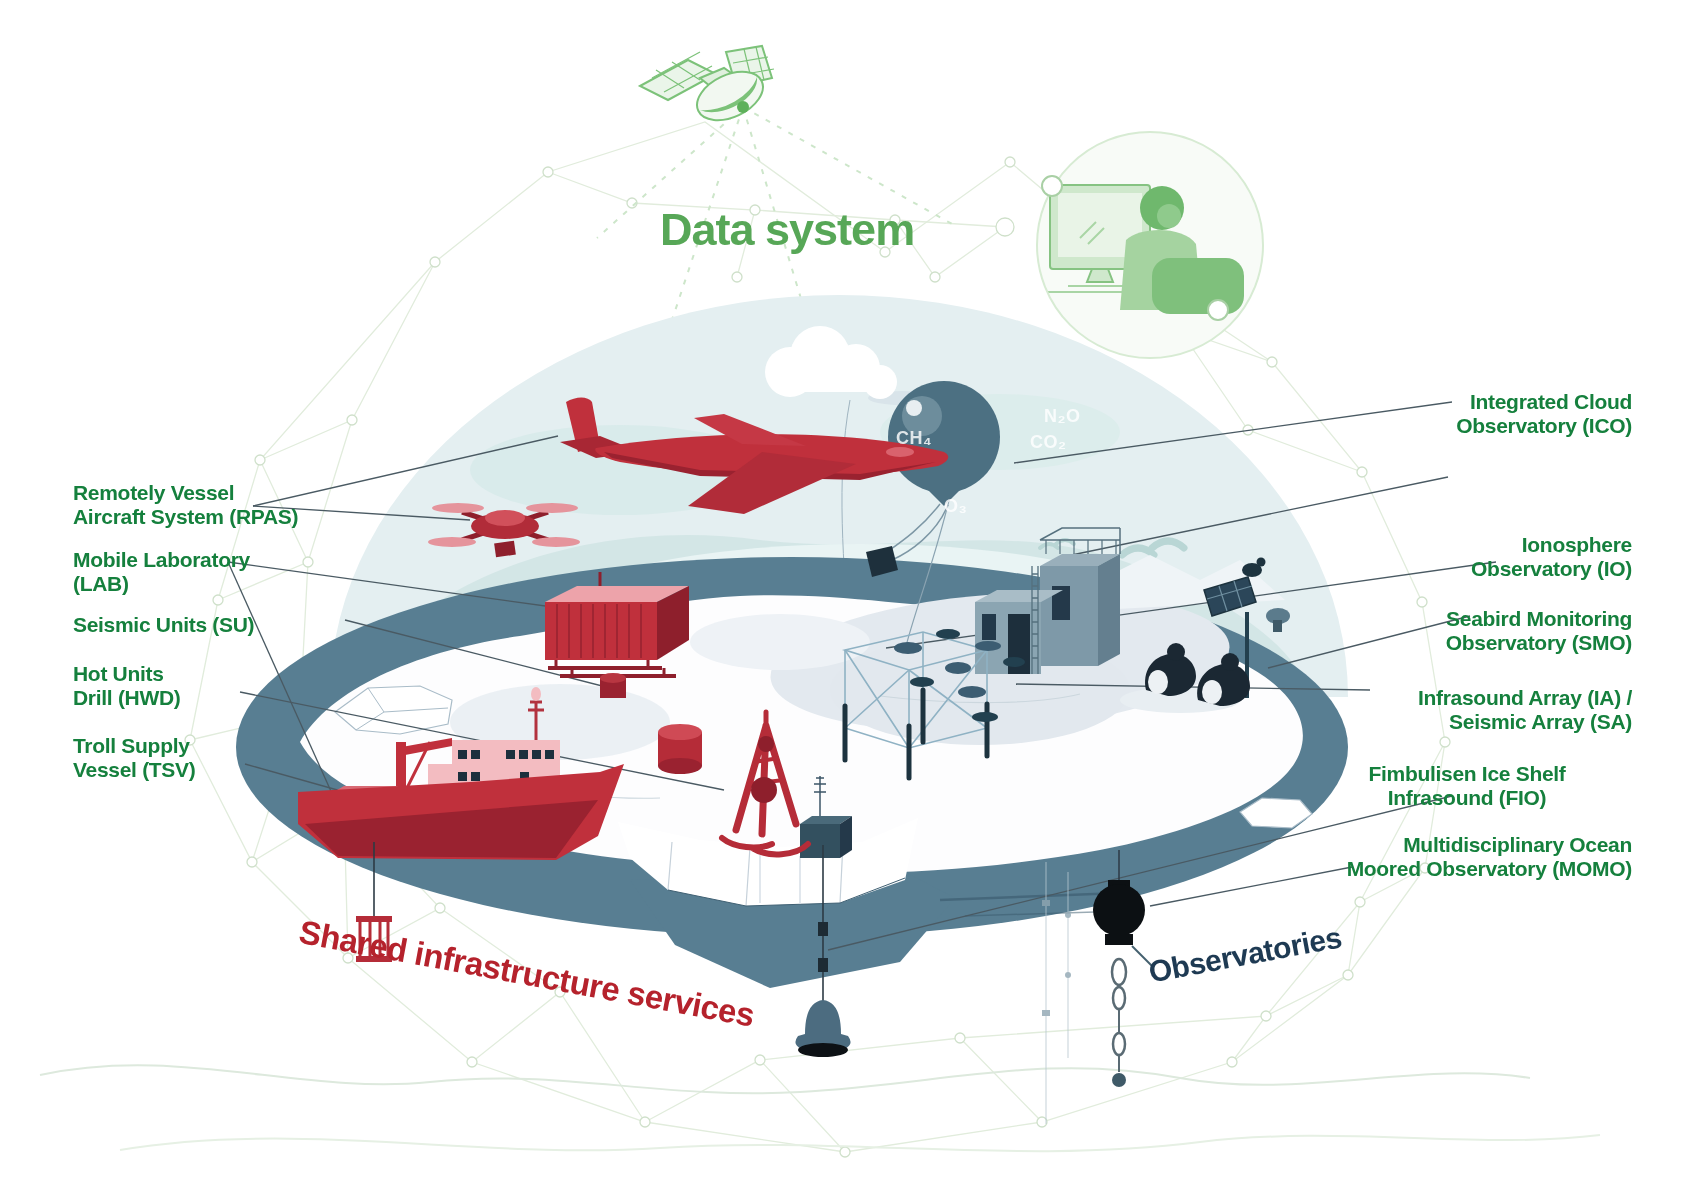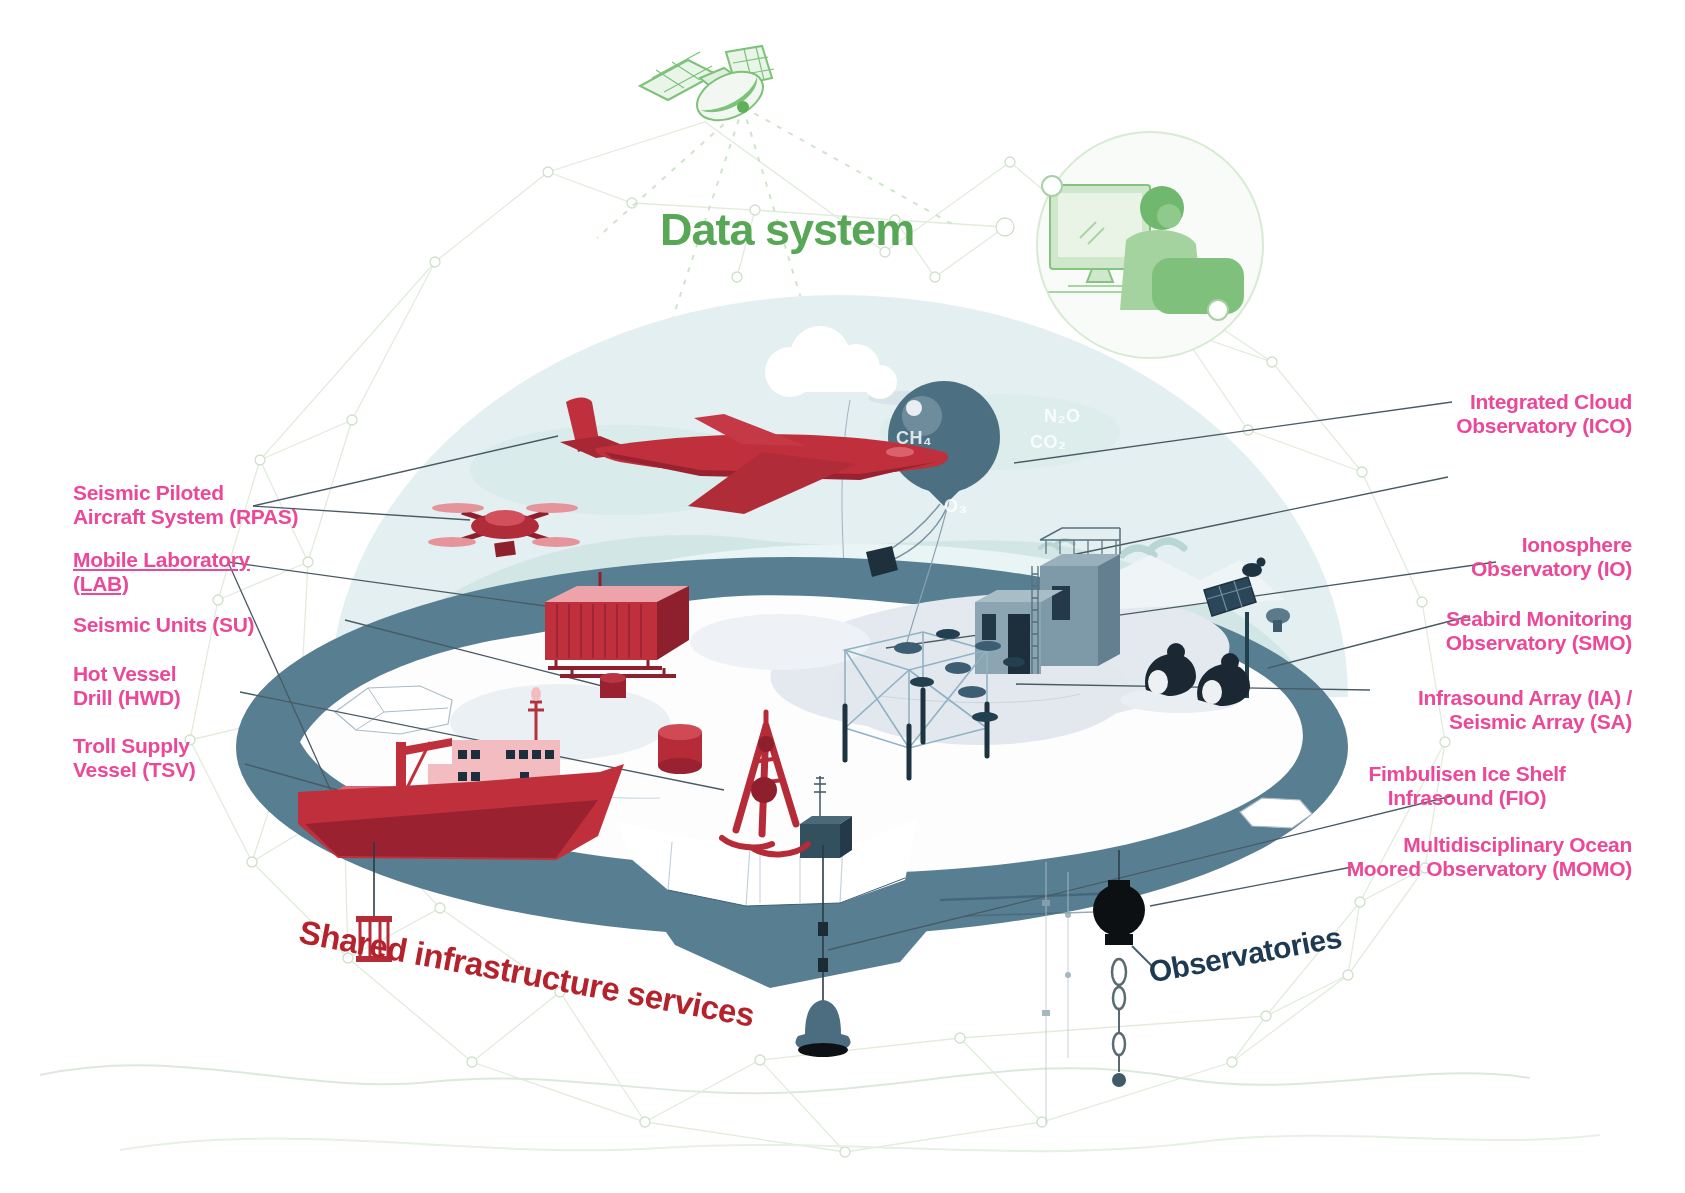--- a/index.html
+++ b/index.html
@@ -1,21 +1,21 @@
 <!DOCTYPE html>
 <html><head>
 <meta charset="utf-8">
 <style>
   html,body{margin:0;padding:0;background:#ffffff;}
   .canvas{position:relative;width:1685px;height:1193px;background:#ffffff;overflow:hidden;
           font-family:"Liberation Sans",sans-serif;}
   .scene{position:absolute;left:0;top:0;}
   .title-green{position:absolute;left:660px;top:204px;width:400px;color:#57a757;
                font-size:45px;font-weight:bold;letter-spacing:-1px;}
-  .lbl{position:absolute;color:#ec4899;font-weight:bold;font-size:21px;line-height:23.5px;
+  .lbl{position:absolute;color:#15803d;font-weight:bold;font-size:21px;line-height:23.5px;
        letter-spacing:-0.3px;}
   .lbl span{display:block;}
   .lbl.right{text-align:right;width:330px;right:53px;}
   .zone-red{position:absolute;left:303px;top:913px;color:#b5222c;font-size:33px;font-weight:bold;
             transform:rotate(10.5deg);transform-origin:left top;letter-spacing:-0.5px;white-space:nowrap;}
   .zone-navy{position:absolute;left:1146px;top:956px;color:#1e3a53;font-size:30px;font-weight:bold;
              transform:rotate(-10.5deg);transform-origin:left top;letter-spacing:-0.5px;white-space:nowrap;}
   .gas{position:absolute;color:rgba(255,255,255,0.82);font-weight:bold;font-size:18px;letter-spacing:0.5px;}
 </style>
 </head>
@@ -383,32 +383,32 @@
     <path d="M1119,1010 L1119,1032" stroke="#5a6b74" stroke-width="2"></path>
     <ellipse cx="1119" cy="1044" rx="6" ry="11" stroke="#5a6b74" stroke-width="2.5" fill="none"></ellipse>
     <path d="M1119,1056 L1119,1072" stroke="#5a6b74" stroke-width="2"></path>
     <circle cx="1119" cy="1080" r="7" fill="#3f5a68"></circle>
   </g>
 </svg>
 
   <div class="title-green">Data system</div>
 
   <div class="lbl" style="left:73px;top:481px;">
-    <span>Seismic Piloted</span>
+    <span>Remotely Vessel</span>
     <span>Aircraft System (RPAS)</span>
   </div>
-  <div class="lbl" style="left:73px;top:548px;text-decoration:underline;">
+  <div class="lbl" style="left:73px;top:548px;">
     <span>Mobile Laboratory</span>
     <span>(LAB)</span>
   </div>
   <div class="lbl" style="left:73px;top:613px;">
     <span>Seismic Units (SU)</span>
   </div>
   <div class="lbl" style="left:73px;top:662px;">
-    <span>Hot Vessel</span>
+    <span>Hot Units</span>
     <span>Drill (HWD)</span>
   </div>
   <div class="lbl" style="left:73px;top:734px;">
     <span>Troll Supply</span>
     <span>Vessel (TSV)</span>
   </div>
 
   <div class="lbl right" style="top:390px;">
     <span>Integrated Cloud</span>
     <span>Observatory (ICO)</span>

